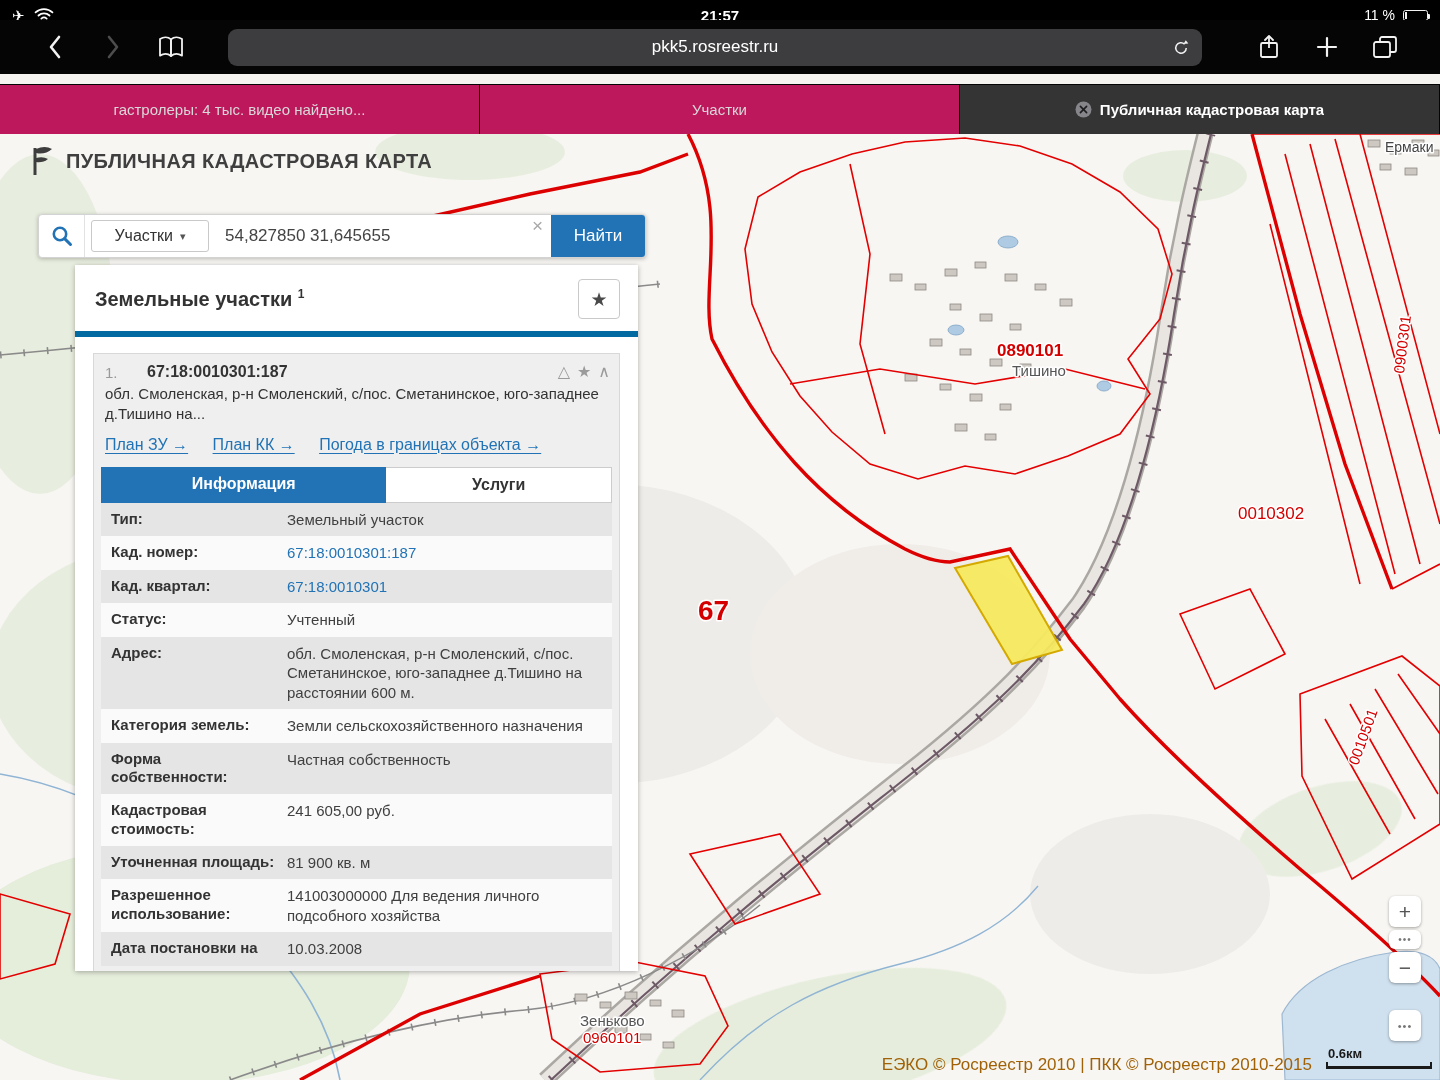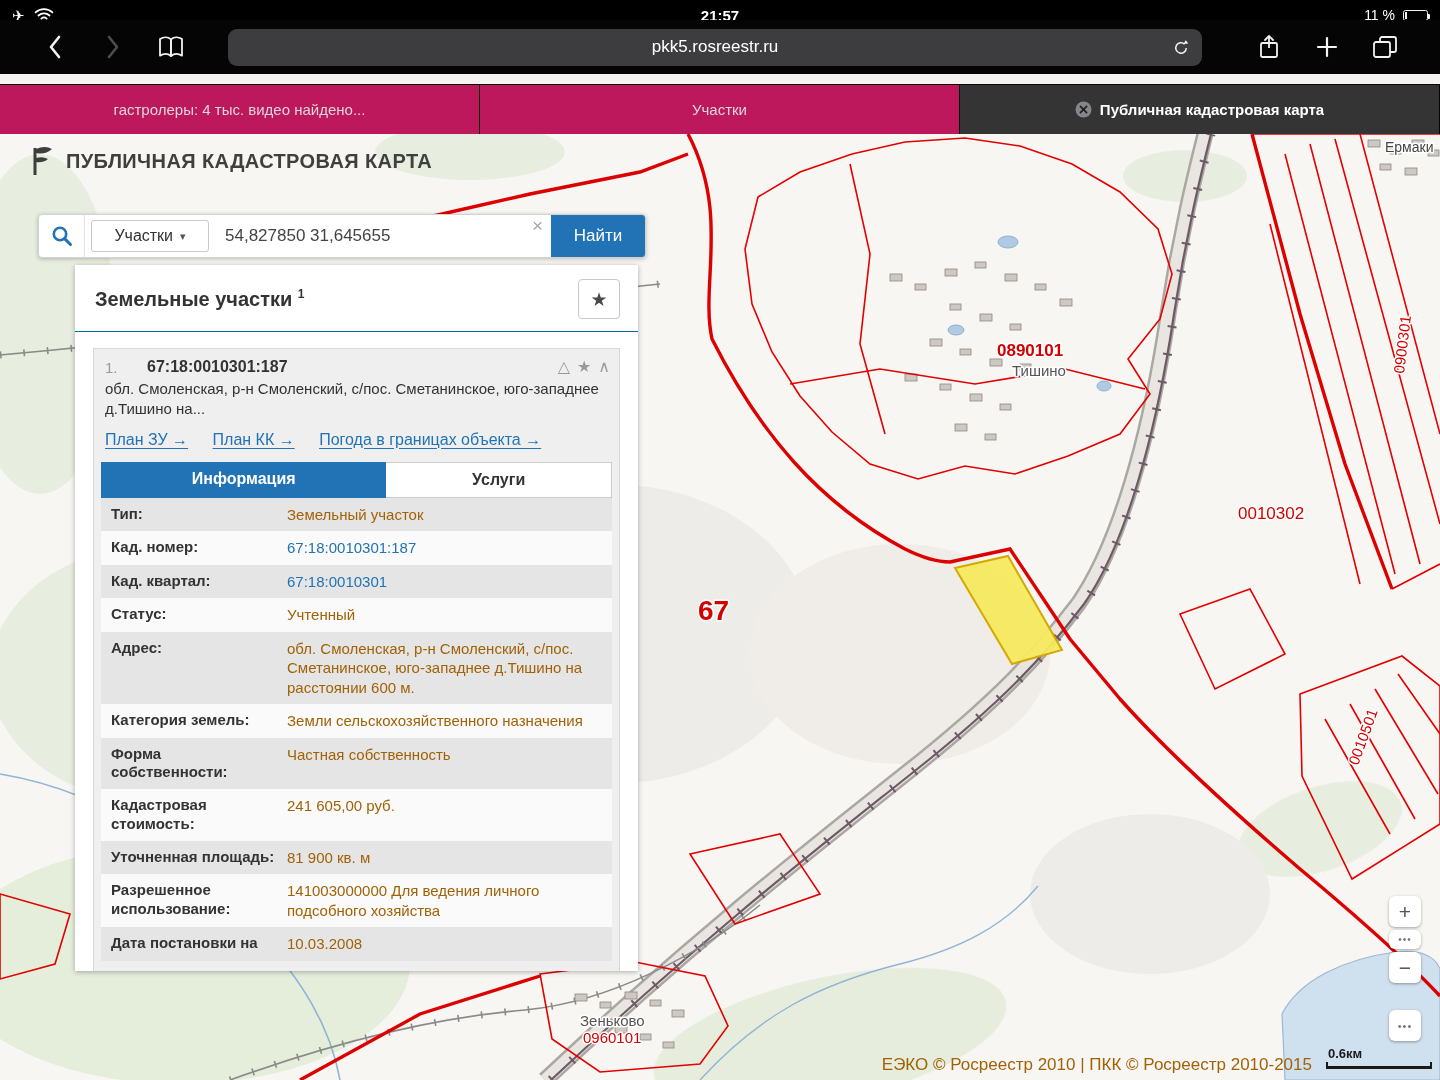--- a/index.html
+++ b/index.html
@@ -54,21 +54,21 @@
   .search-input-wrap { flex:1; position:relative; display:flex; align-items:flex-start; }
   .search-input { width:100%; height:100%; border:none; outline:none; font-size:17px; color:#444; padding:0 30px 0 10px;
     font-family:"Liberation Sans","DejaVu Sans",sans-serif; background:transparent; }
   .search-clear { position:absolute; right:8px; background:none; border:none; color:#a9a9a9; font-size:19px; cursor:pointer; }
   .search-submit { width:94px; background:#2173b6; color:#fff; border:none; font-size:17px; cursor:pointer;
     border-radius:0 3px 3px 0; font-family:inherit; }
 
   
   .results-panel { position:absolute; left:75px; top:131px; width:563px; height:706px; background:#fff; z-index:10;
     box-shadow:0 1px 5px rgba(0,0,0,.3); overflow:hidden; }
-  .results-header { display:flex; align-items:center; justify-content:space-between; padding:14px 18px 12px 20px; border-bottom:1px solid #0369a1; }
+  .results-header { display:flex; align-items:center; justify-content:space-between; padding:14px 18px 12px 20px; border-bottom:6px solid #0369a1; }
   .results-title { font-size:20px; font-weight:bold; color:#333; }
   .results-title sup { font-size:12px; }
   .fav-btn { width:42px; height:40px; border:1px solid #c9c9c9; border-radius:4px; background:#fff; cursor:pointer;
     font-size:19px; color:#4a4a4a; }
 
   .result-card { margin:16px 18px 0 18px; background:#efefef; border:1px solid #d8d8d8; padding:8px 7px 10px 7px; }
   .card-head { display:flex; align-items:flex-start; }
   .card-idx { width:46px; color:#9a9a9a; font-size:15px; padding:2px 0 0 4px; }
   .card-num { flex:1; font-size:16px; font-weight:bold; color:#333; padding-top:1px; }
   .card-icons { display:flex; align-items:center; gap:7px; color:#9a9a9a; font-size:16px; padding-right:2px; }
@@ -77,21 +77,21 @@
   .card-links a { color:#2173b6; cursor:pointer; margin-right:20px; text-decoration:underline; text-underline-offset:3px; }
   .card-tabs { display:flex; }
   .card-tab { flex:1.27; text-align:center; padding:8px 0; font-size:16px; font-weight:bold; cursor:pointer; }
   .card-tab.active { background:#2173b6; color:#fff; }
   .card-tab.inactive { flex:1; background:#fff; color:#333; border:1px solid #ccc; border-left:none; }
   .info-table { width:100%; }
   .info-row { display:flex; }
   .info-row:nth-child(odd) { background:#e5e5e5; }
   .info-row:nth-child(even) { background:#fafafa; }
   .info-label { width:182px; font-weight:bold; color:#333; font-size:15px; padding:7px 8px 7px 10px; line-height:1.25; }
-  .info-value { flex:1; color:#a16207; font-size:15px; padding:7px 10px 7px 4px; line-height:1.3; }
+  .info-value { flex:1; color:#404040; font-size:15px; padding:7px 10px 7px 4px; line-height:1.3; }
   .info-value.link { color:#2173b6; cursor:pointer; }
 
   
   .map-controls { position:absolute; right:19px; top:762px; width:32px; display:flex; flex-direction:column; gap:3px; z-index:10; }
   .mc-btn { width:32px; background:#fff; border:none; border-radius:6px; box-shadow:0 1px 3px rgba(0,0,0,.35);
     color:#555; cursor:pointer; display:flex; align-items:center; justify-content:center; }
   .mc-zoom { height:31px; font-size:21px; }
   .mc-dots { height:19px; font-size:10px; letter-spacing:1px; color:#777; }
   .map-tools-btn { position:absolute; right:19px; top:876px; width:32px; height:31px; z-index:10; }
   .map-tools-btn .inner { font-size:11px; letter-spacing:1px; color:#777; }

